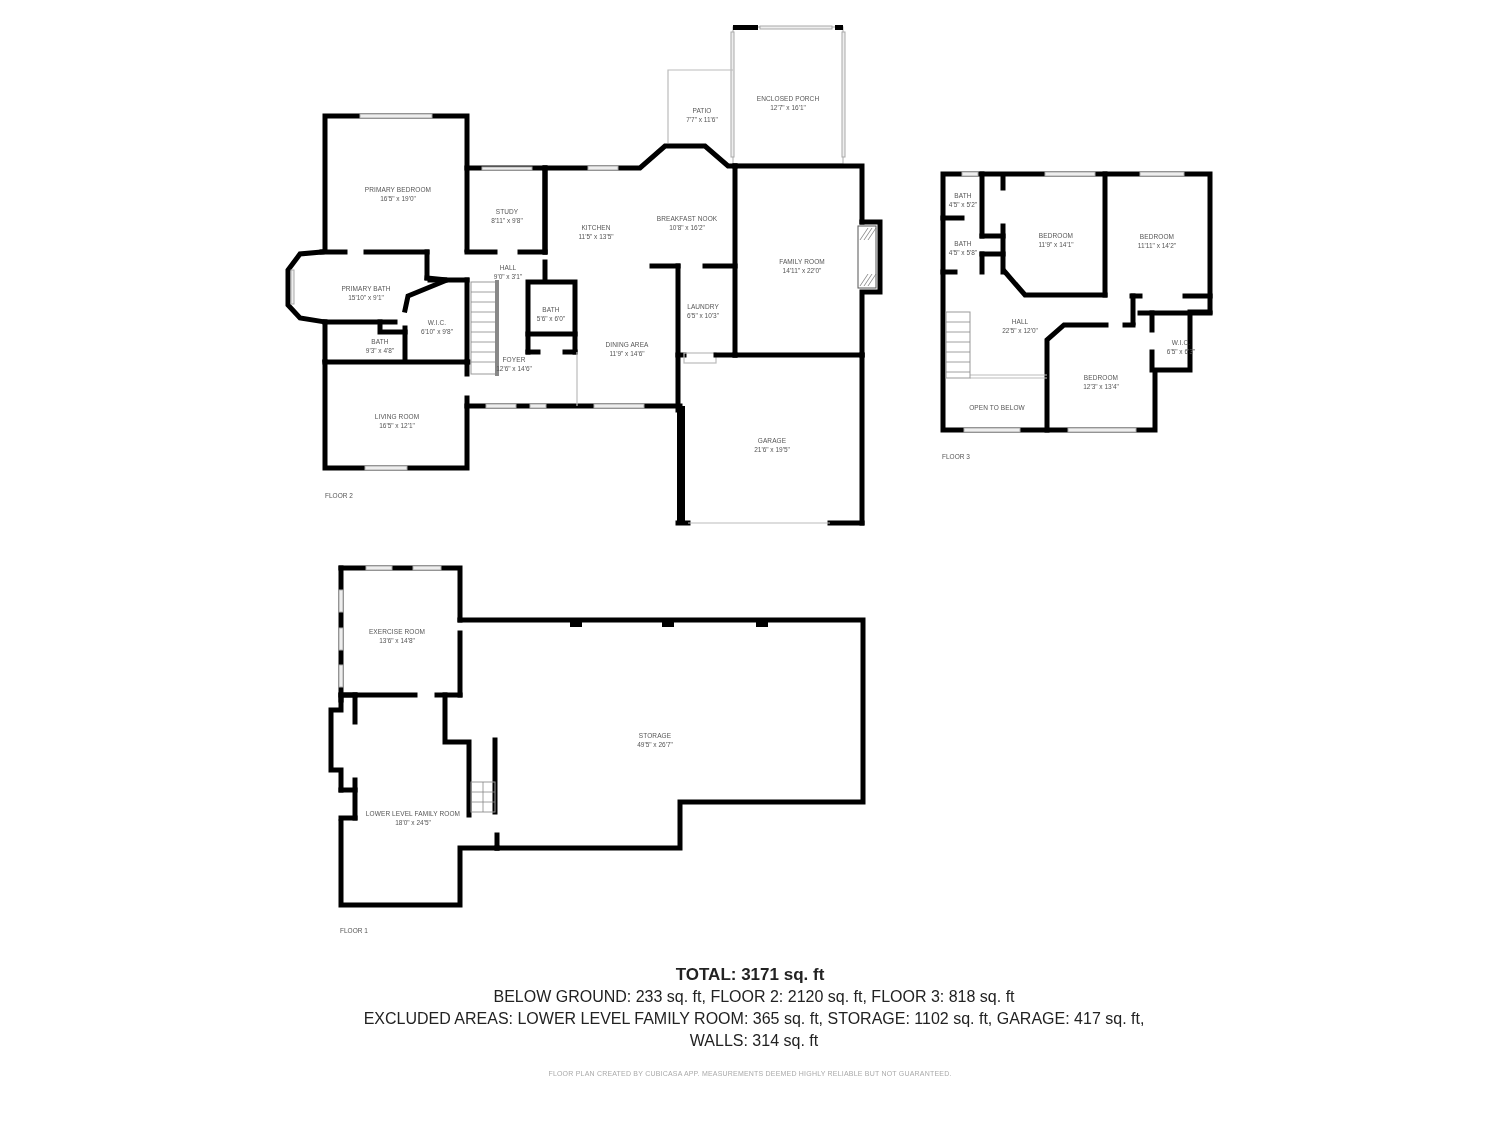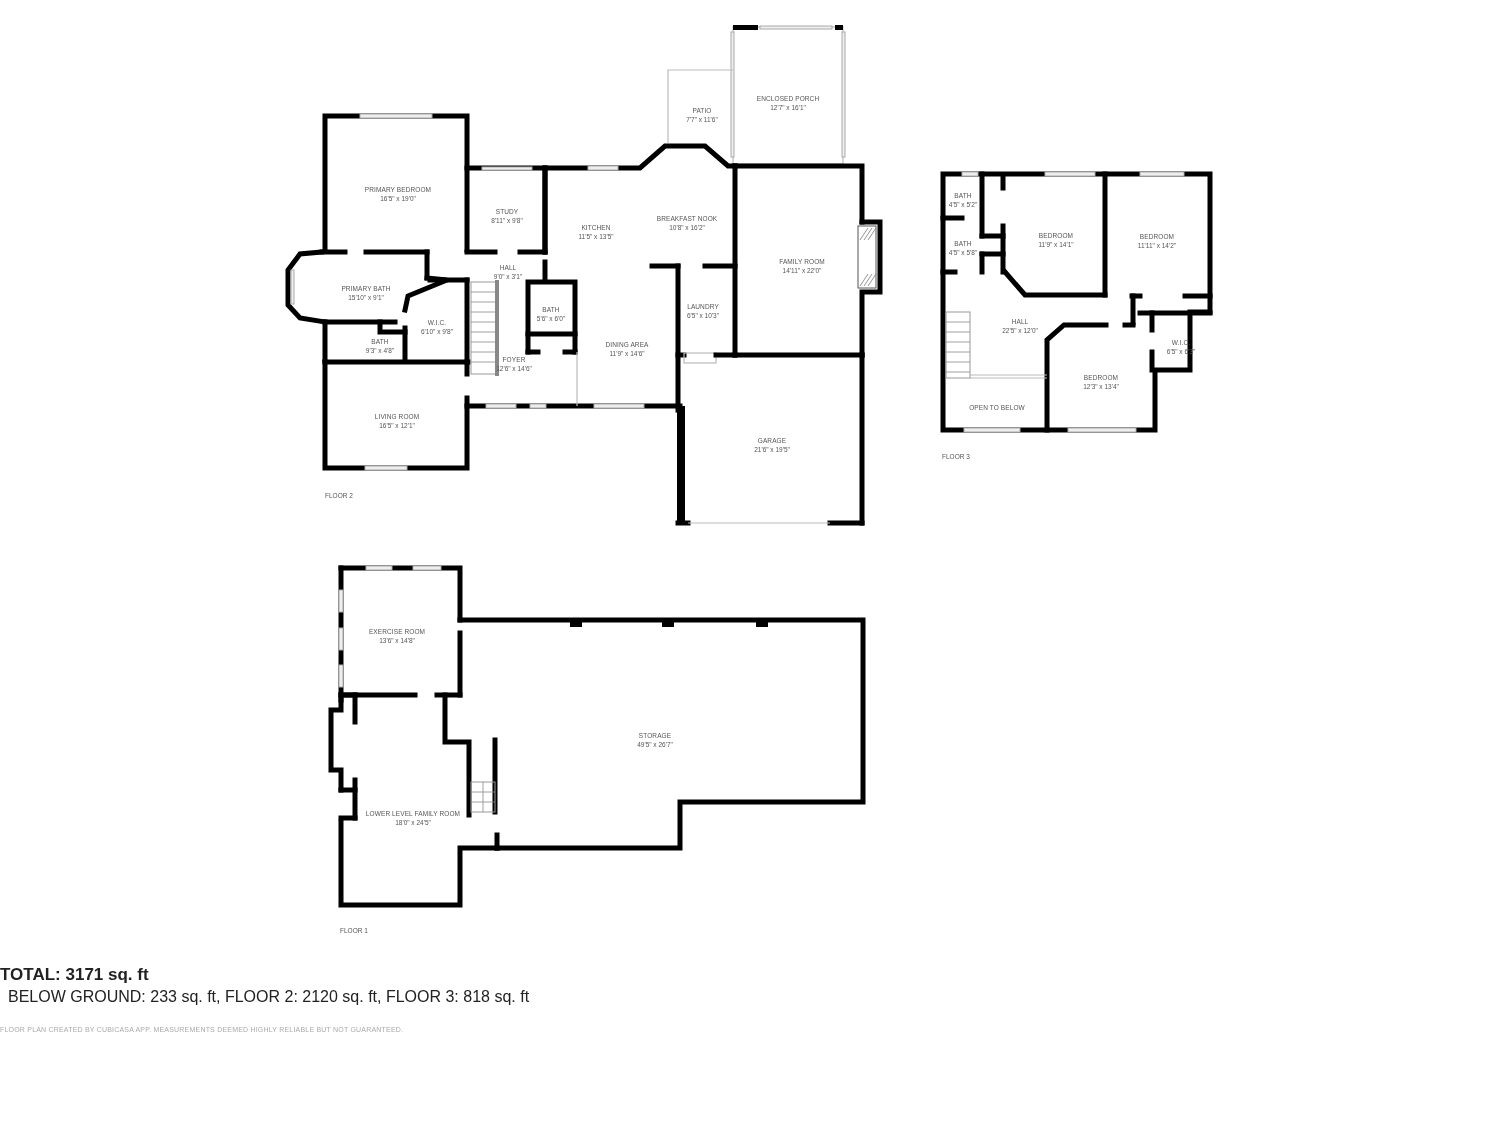--- a/index.html
+++ b/index.html
@@ -5,21 +5,21 @@
   html,body{margin:0;padding:0;background:#ffffff;}
   body{width:1500px;height:1125px;position:relative;overflow:hidden;font-family:"Liberation Sans",sans-serif;}
   svg{position:absolute;left:0;top:0;}
   .w{stroke:#000;stroke-width:5;fill:none;stroke-linecap:square;stroke-linejoin:miter;}
   .thin{stroke:#bbb;stroke-width:1.2;fill:none;}
   .win{fill:#eee;stroke:#aaa;stroke-width:1;}
   .rn{font-family:"Liberation Sans",sans-serif;font-size:6.5px;fill:#555;text-anchor:middle;letter-spacing:0.1px;}
   .rd{font-family:"Liberation Sans",sans-serif;font-size:6.5px;fill:#555;text-anchor:middle;}
   .fl{font-family:"Liberation Sans",sans-serif;font-size:6.5px;fill:#555;}
   .stairs line{stroke:#888;stroke-width:0.8;}
-  #summary{position:absolute;left:0;top:964px;width:1500px;color:#222;}
+  #summary{position:absolute;left:0;top:964px;width:1500px;text-align:center;color:#222;}
   #summary .total{font-size:17px;font-weight:bold;line-height:22px;}
   #summary .line{font-size:16px;line-height:22px;margin-left:8px;}
   #summary .credit{font-size:7px;color:#aaa;margin-top:18px;letter-spacing:0.2px;}
 </style>
 </head>
 <body>
 
 <svg width="1500" height="1125" viewBox="0 0 1500 1125">
 
   <g>
@@ -275,14 +275,16 @@
     <text x="655" y="747" class="rd">49'5" x 26'7"</text>
     <text x="413" y="816" class="rn">LOWER LEVEL FAMILY ROOM</text>
     <text x="413" y="825" class="rd">18'0" x 24'5"</text>
     <text x="340" y="933" class="fl">FLOOR 1</text>
   </g>
 </svg>
 
 <div id="summary">
   <div class="total">TOTAL: 3171 sq. ft</div>
   <div class="line">BELOW GROUND: 233 sq. ft, FLOOR 2: 2120 sq. ft, FLOOR 3: 818 sq. ft</div>
+  <div class="line">EXCLUDED AREAS: LOWER LEVEL FAMILY ROOM: 365 sq. ft, STORAGE: 1102 sq. ft, GARAGE: 417 sq. ft,</div>
+  <div class="line">WALLS: 314 sq. ft</div>
   <div class="credit">FLOOR PLAN CREATED BY CUBICASA APP. MEASUREMENTS DEEMED HIGHLY RELIABLE BUT NOT GUARANTEED.</div>
 </div>
 
 </body></html>

